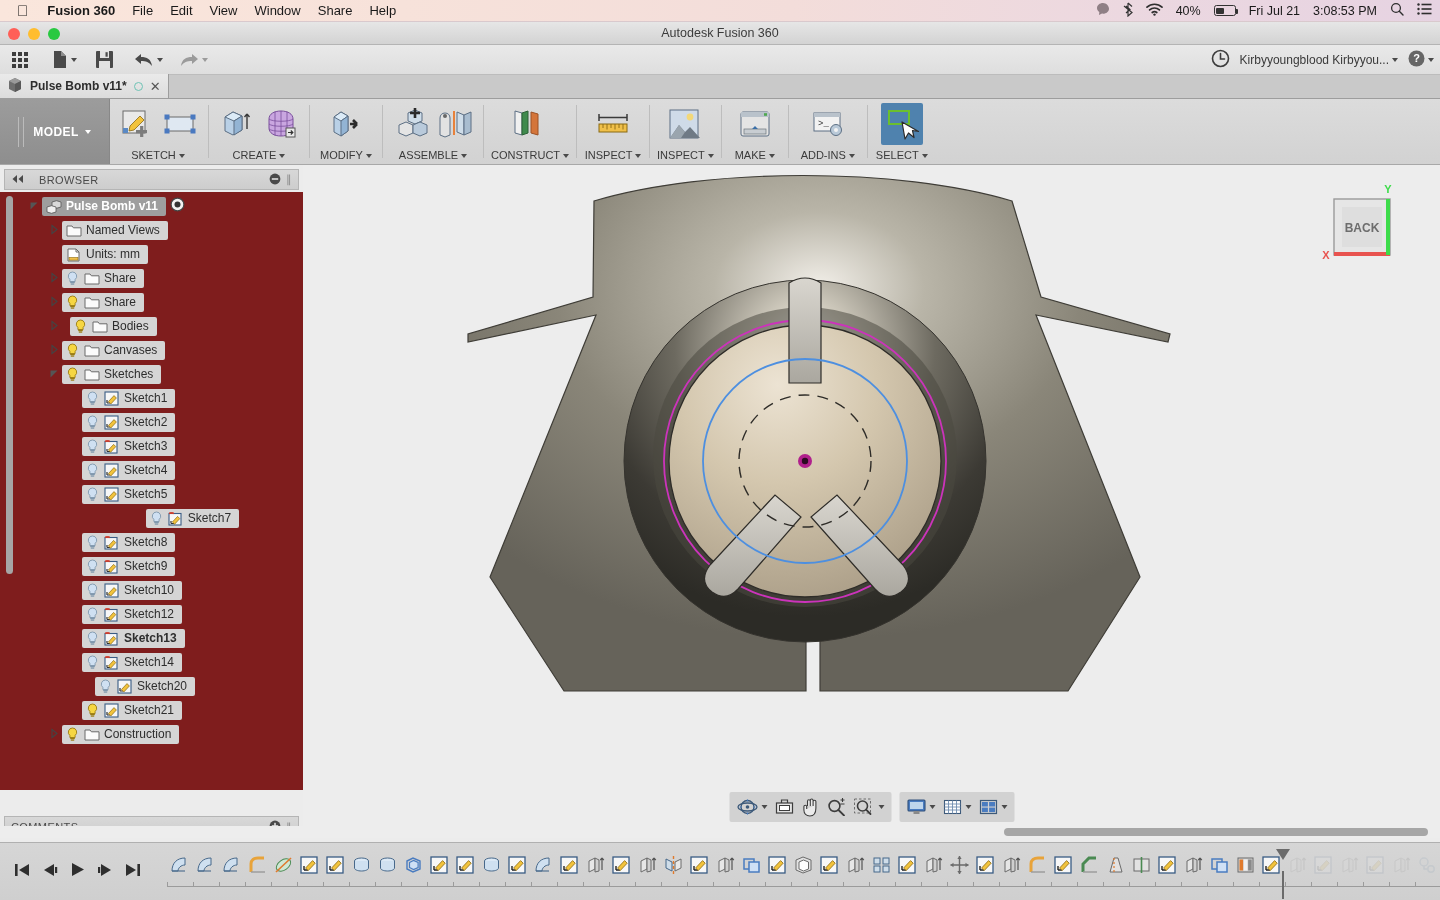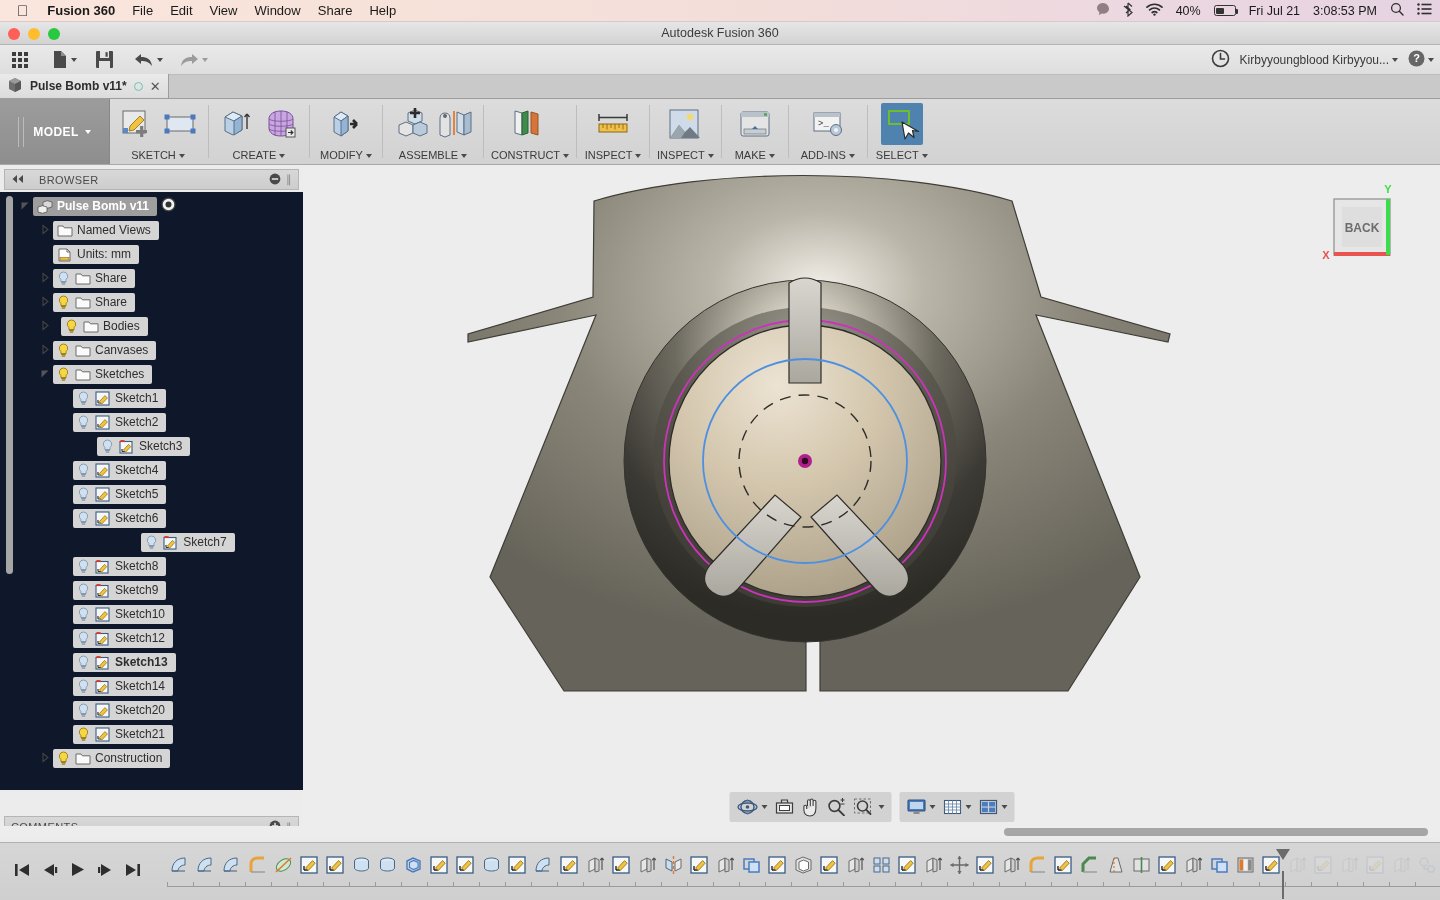--- a/index.html
+++ b/index.html
@@ -90,21 +90,21 @@
   
   .browser { position: absolute; top: 165px; left: 0; width: 303px; bottom: 110px; }
   .bhead {
     height: 21px; margin: 4px 4px 0 4px;
     background: linear-gradient(to bottom,#d8d8d8,#cdcdcd);
     border: 1px solid #b5b5b5; display: flex; align-items: center;
     font-size: 11px; color: #4a4a4a; letter-spacing: .4px; padding: 0 6px;
   }
   .bhead .lbl { margin-left: 14px; }
   .bhead .rgt { margin-left: auto; display:flex; align-items:center; gap:5px; }
-  .btree { position: absolute; top: 27px; left: 0; right: 0; bottom: 0; overflow: hidden; background:#0f172a; }
+  .btree { position: absolute; top: 27px; left: 0; right: 0; bottom: 0; overflow: hidden; background:#7f1d1d;padding-left:9px; }
   .vscroll { position:absolute; left:6px; top:4px; width:7px; bottom:4px; }
   .vscroll .thumb { position:absolute; top:0; left:0; width:7px; height:64%; background:#a6a6a6; border-radius:4px; }
   .tnode { display: flex; align-items: center; height: 24px; font-size: 12px; color: #2e2e2e; }
   .arrow { width: 13px; height: 13px; flex: 0 0 13px; }
   .chip { display:flex; align-items:center; gap:5px; background:#d5d5d5; border-radius:2px; padding: 2px 8px 2px 4px; height: 19px;}
   .chip.sel { background:#9e9e9e; color:#fff; font-weight:bold; }
   .bulb { width: 13px; height: 14px; }
   .ficon { width: 15px; height: 13px; }
   .sicon { width: 15px; height: 15px; }
 
@@ -674,21 +674,21 @@
                   <rect x="4.8" y="12.4" width="3.4" height="1.3" fill="#7f97ad"></rect>
                 </svg></span>
               <span class="sicon"><svg width="15" height="15" viewBox="0 0 15 15">
                   <rect x="1" y="1" width="13" height="13" fill="#f7f7f7" stroke="#3a5c84" stroke-width="1.1"></rect>
                   <path d="M3 12h3M3 12V9" stroke="#333" stroke-width="1.2" fill="none"></path>
                   <path d="M4.4 10.6l5.6-6 2.4 2.4-5.6 6z" fill="#f2c33c" stroke="#8a6a12" stroke-width=".7"></path>
                 </svg></span>
               <span>Sketch2</span>
             </span>
           </div>
-          <div class="tnode" style="padding-left: 60px; gap: 24px;">
+          <div class="tnode" style="padding-left: 60px;">
             <span class="arrow"></span>
             <span class="chip">
               <span class="bulb"><svg width="13" height="15" viewBox="0 0 13 15">
                   <path d="M6.5 1a4.2 4.2 0 00-2.6 7.5v2h5.2v-2A4.2 4.2 0 006.5 1z" fill="#cfe0f2" stroke="#7f97ad" stroke-width=".9"></path>
                   <rect x="4.2" y="10.8" width="4.6" height="1.3" fill="#7f97ad"></rect>
                   <rect x="4.8" y="12.4" width="3.4" height="1.3" fill="#7f97ad"></rect>
                 </svg></span>
               <span class="sicon"><svg width="15" height="15" viewBox="0 0 15 15">
                   <rect x="1" y="2.5" width="12" height="11.5" fill="#f7f7f7" stroke="#3a5c84" stroke-width="1.1"></rect>
                   <path d="M3 12.5h3M3 12.5V10" stroke="#333" stroke-width="1.2" fill="none"></path>
@@ -724,36 +724,20 @@
                   <rect x="4.8" y="12.4" width="3.4" height="1.3" fill="#7f97ad"></rect>
                 </svg></span>
               <span class="sicon"><svg width="15" height="15" viewBox="0 0 15 15">
                   <rect x="1" y="1" width="13" height="13" fill="#f7f7f7" stroke="#3a5c84" stroke-width="1.1"></rect>
                   <path d="M3 12h3M3 12V9" stroke="#333" stroke-width="1.2" fill="none"></path>
                   <path d="M4.4 10.6l5.6-6 2.4 2.4-5.6 6z" fill="#f2c33c" stroke="#8a6a12" stroke-width=".7"></path>
                 </svg></span>
               <span>Sketch5</span>
             </span>
           </div>
-          <div class="tnode" style="padding-left: 60px;">
-            <span class="arrow"></span>
-            <span class="chip">
-              <span class="bulb"><svg width="13" height="15" viewBox="0 0 13 15">
-                  <path d="M6.5 1a4.2 4.2 0 00-2.6 7.5v2h5.2v-2A4.2 4.2 0 006.5 1z" fill="#cfe0f2" stroke="#7f97ad" stroke-width=".9"></path>
-                  <rect x="4.2" y="10.8" width="4.6" height="1.3" fill="#7f97ad"></rect>
-                  <rect x="4.8" y="12.4" width="3.4" height="1.3" fill="#7f97ad"></rect>
-                </svg></span>
-              <span class="sicon"><svg width="15" height="15" viewBox="0 0 15 15">
-                  <rect x="1" y="1" width="13" height="13" fill="#f7f7f7" stroke="#3a5c84" stroke-width="1.1"></rect>
-                  <path d="M3 12h3M3 12V9" stroke="#333" stroke-width="1.2" fill="none"></path>
-                  <path d="M4.4 10.6l5.6-6 2.4 2.4-5.6 6z" fill="#f2c33c" stroke="#8a6a12" stroke-width=".7"></path>
-                </svg></span>
-              <span>Sketch6</span>
-            </span>
-          </div>
           <div class="tnode" style="padding-left: 60px; justify-content: center;">
             <span class="arrow"></span>
             <span class="chip">
               <span class="bulb"><svg width="13" height="15" viewBox="0 0 13 15">
                   <path d="M6.5 1a4.2 4.2 0 00-2.6 7.5v2h5.2v-2A4.2 4.2 0 006.5 1z" fill="#cfe0f2" stroke="#7f97ad" stroke-width=".9"></path>
                   <rect x="4.2" y="10.8" width="4.6" height="1.3" fill="#7f97ad"></rect>
                   <rect x="4.8" y="12.4" width="3.4" height="1.3" fill="#7f97ad"></rect>
                 </svg></span>
               <span class="sicon"><svg width="15" height="15" viewBox="0 0 15 15">
                   <rect x="1" y="2.5" width="12" height="11.5" fill="#f7f7f7" stroke="#3a5c84" stroke-width="1.1"></rect>
@@ -864,21 +848,21 @@
               <span class="sicon"><svg width="15" height="15" viewBox="0 0 15 15">
                   <rect x="1" y="2.5" width="12" height="11.5" fill="#f7f7f7" stroke="#3a5c84" stroke-width="1.1"></rect>
                   <path d="M3 12.5h3M3 12.5V10" stroke="#333" stroke-width="1.2" fill="none"></path>
                   <path d="M4.4 11l5.2-5.6 2.2 2.2-5.2 5.6z" fill="#f2c33c" stroke="#8a6a12" stroke-width=".7"></path>
                   <path d="M1.2 2.6c1.5-1 3-1 4.4 0" stroke="#d23b2a" stroke-width="1.3" fill="none"></path>
                   <path d="M1.4 1.3h4.2v1.4H1.4z" fill="#d23b2a"></path>
                 </svg></span>
               <span>Sketch14</span>
             </span>
           </div>
-          <div class="tnode" style="padding-left: 60px;">
+          <div class="tnode" style="padding-left: 60px; gap: 13px;">
             <span class="arrow"></span>
             <span class="chip">
               <span class="bulb"><svg width="13" height="15" viewBox="0 0 13 15">
                   <path d="M6.5 1a4.2 4.2 0 00-2.6 7.5v2h5.2v-2A4.2 4.2 0 006.5 1z" fill="#cfe0f2" stroke="#7f97ad" stroke-width=".9"></path>
                   <rect x="4.2" y="10.8" width="4.6" height="1.3" fill="#7f97ad"></rect>
                   <rect x="4.8" y="12.4" width="3.4" height="1.3" fill="#7f97ad"></rect>
                 </svg></span>
               <span class="sicon"><svg width="15" height="15" viewBox="0 0 15 15">
                   <rect x="1" y="1" width="13" height="13" fill="#f7f7f7" stroke="#3a5c84" stroke-width="1.1"></rect>
                   <path d="M3 12h3M3 12V9" stroke="#333" stroke-width="1.2" fill="none"></path>

